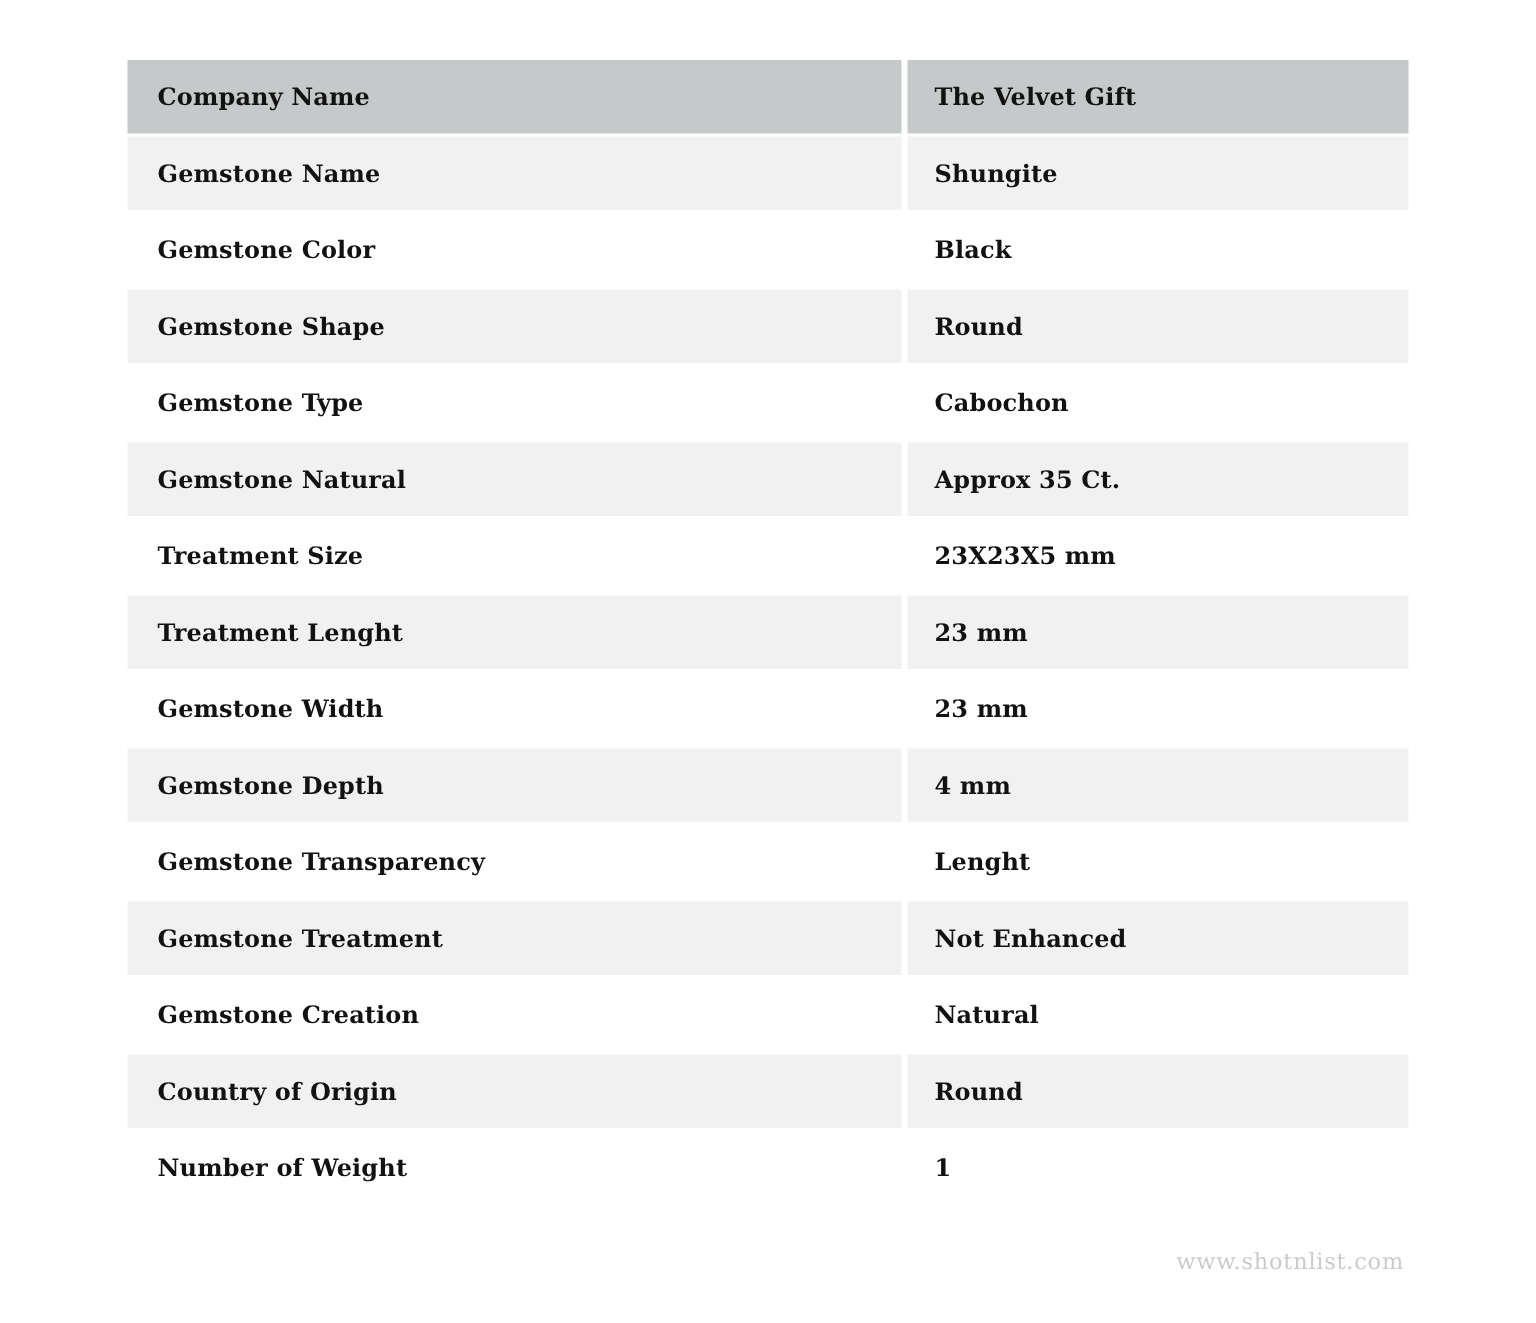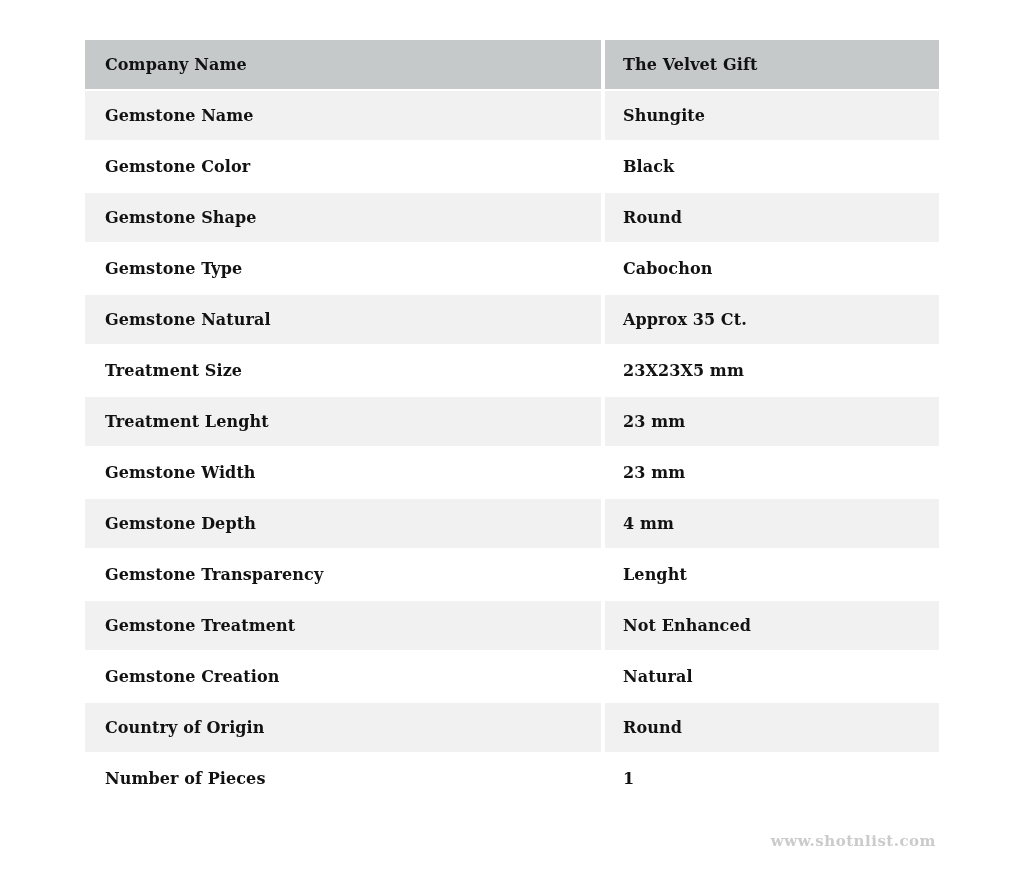--- a/index.html
+++ b/index.html
@@ -38,21 +38,21 @@
   .cell.value { padding-left: 18px; text-align: center; }
   
   .row:nth-child(1) .cell { background: #c5c9ca; }
   
   .row:nth-child(even) .cell { background: #f1f1f2; }
   .watermark {
     position: absolute;
     top: 832px;
     right: 88px;
     font-family: "DejaVu Serif", serif;
-    font-weight: bold;
+    font-weight: normal;
     font-size: 15px;
     color: #cbcbcb;
     letter-spacing: 0.5px;
     margin-left: 35px;
   }
 </style>
 </head>
 <body>
 
 <div class="spec-table">
@@ -121,19 +121,19 @@
     <div class="cell label">Gemstone Creation</div>
     <div class="cell value">Natural</div>
   </div>
 
   <div class="row">
     <div class="cell label">Country of Origin</div>
     <div class="cell value">Round</div>
   </div>
 
   <div class="row">
-    <div class="cell label">Number of Pieces</div>
+    <div class="cell label">Number of Weight</div>
     <div class="cell value">1</div>
   </div>
 
 </div>
 
 <div class="watermark">www.shotnlist.com</div>
 
 </body></html>

